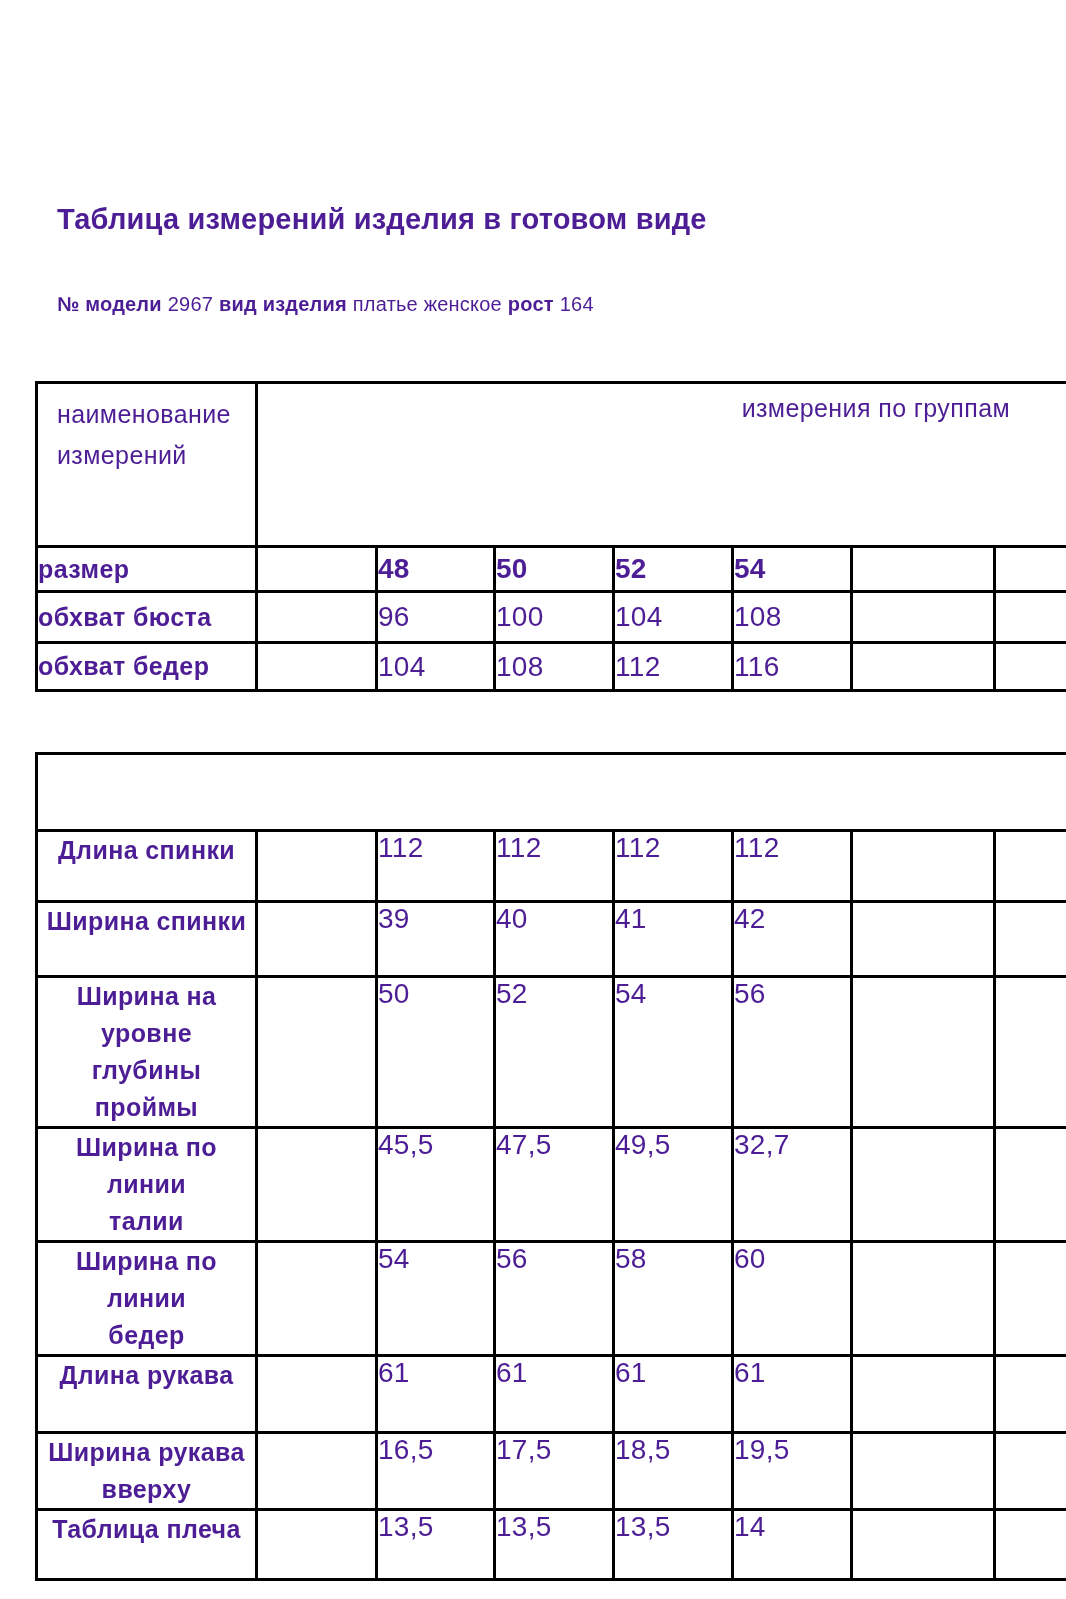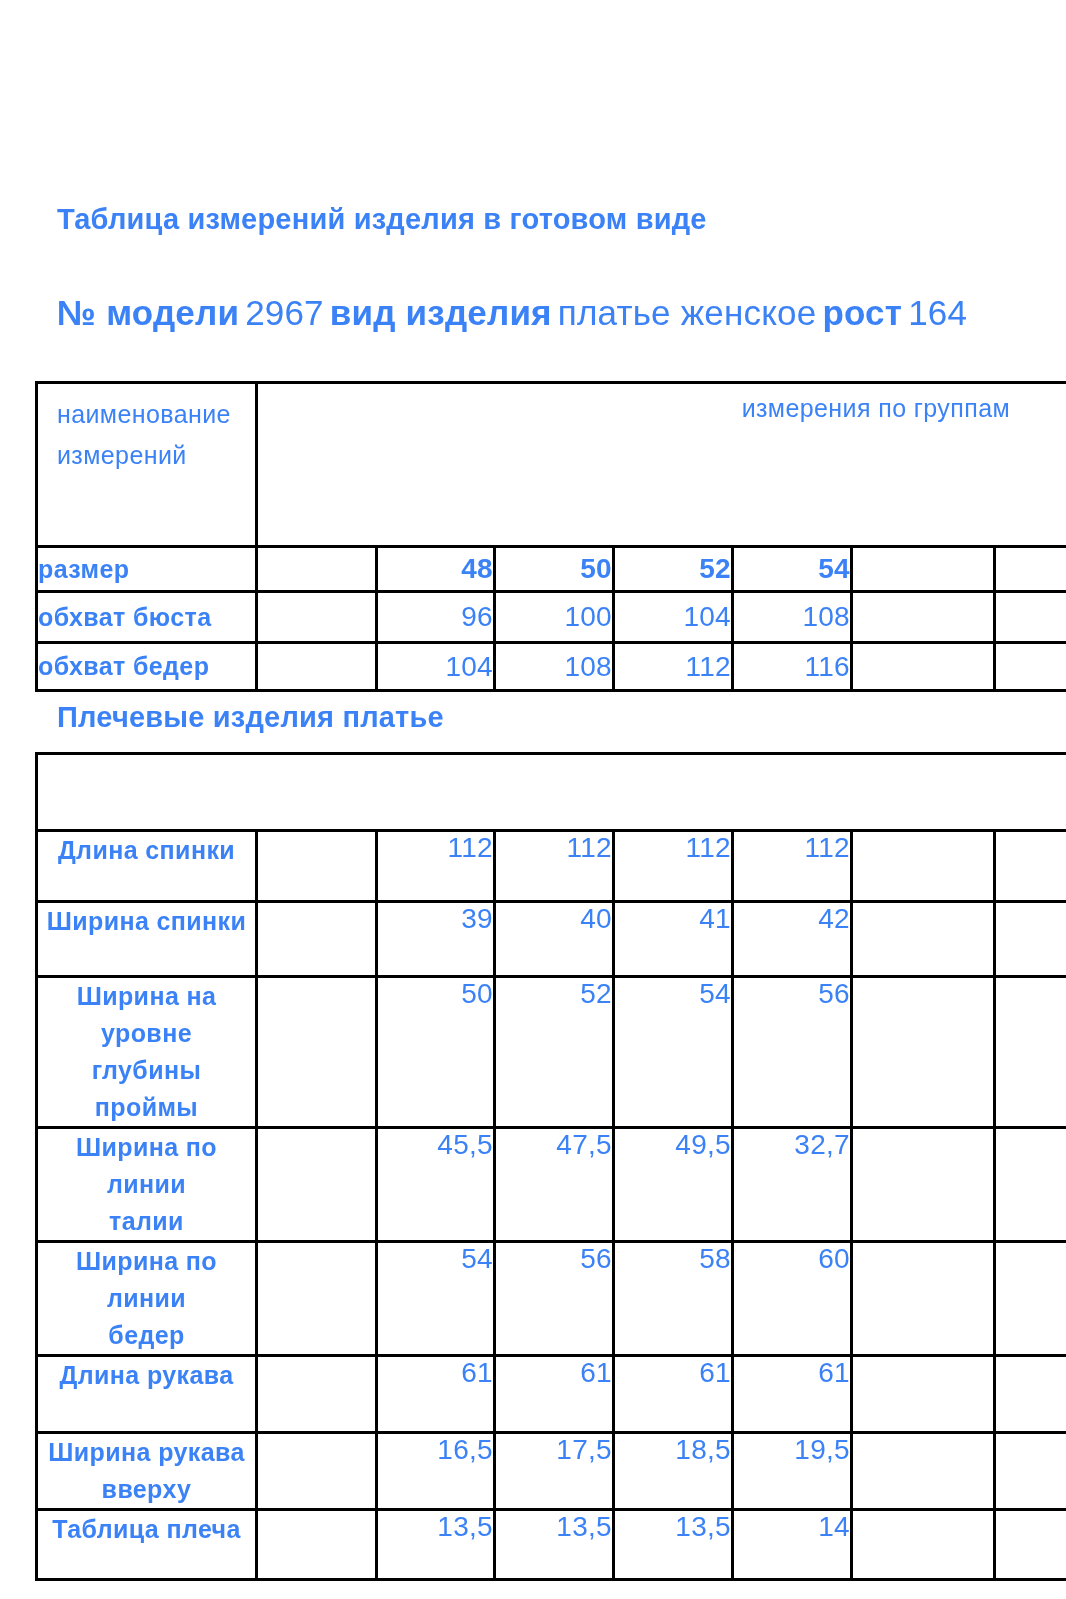--- a/index.html
+++ b/index.html
@@ -3,36 +3,36 @@
 <meta charset="utf-8">
 <style>
   html, body { margin: 0; padding: 0; background: #e8e8e8; }
   .page {
     position: relative;
     width: 1066px;
     height: 1599px;
     background: #ffffff;
     overflow: hidden;
     font-family: "Liberation Sans", sans-serif;
-    color: #3b82f6;
+    color: #4c1d95;
   }
   .doc-title {
     position: absolute;
     left: 57px;
     top: 203px;
     font-size: 29px;
     font-weight: bold;
     letter-spacing: 0.2px;
     white-space: nowrap;
   }
   .model-line {
     position: absolute;
     left: 57px;
     top: 293px;
-    font-size: 35px;
+    font-size: 20px;
     letter-spacing: 0.2px;
     white-space: nowrap;
   }
   .model-line .b { font-weight: bold; }
   .model-line span { margin-right: 6px; }
 
   table.meas {
     position: absolute;
     left: 35px;
     border-collapse: collapse;
@@ -50,21 +50,21 @@
     letter-spacing: 0.4px;
     padding-left: 16px;
     line-height: 37px;
     white-space: pre-line;
     vertical-align: middle;
     font-weight: bold;
   }
   td.lbl-top { vertical-align: top; padding-top: 12px; text-align: center; }
   td.num {
     font-size: 28px;
-    text-align: right;
+    text-align: left;
     vertical-align: middle;
     letter-spacing: 0.3px;
   }
   td.num-top { vertical-align: top; padding-top: 10px; }
   td.bold-num { font-weight: bold; }
 
   #t1 { top: 381px; }
   #t1 .hdr-left {
     vertical-align: top;
     padding-top: 10px;
@@ -145,21 +145,20 @@
       <td class="num">104</td>
       <td class="num">108</td>
       <td class="num">112</td>
       <td class="num">116</td>
       <td></td>
       <td></td>
     </tr>
   </tbody>
     </table>
 
-  <div class="section-heading">Плечевые изделия платье</div>
 
   <table class="meas" id="t2">
     <colgroup>
       <col style="width:220px">
         <col style="width:120px">
         <col style="width:118px">
         <col style="width:119px">
       <col style="width:119px">
         <col style="width:119px">
         <col style="width:143px">

